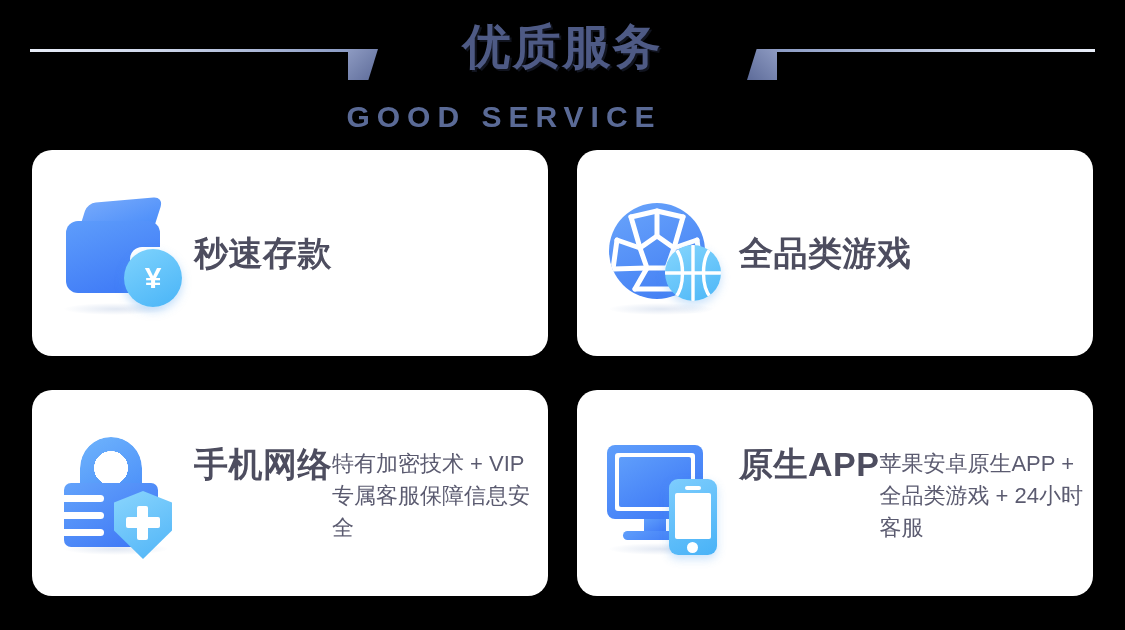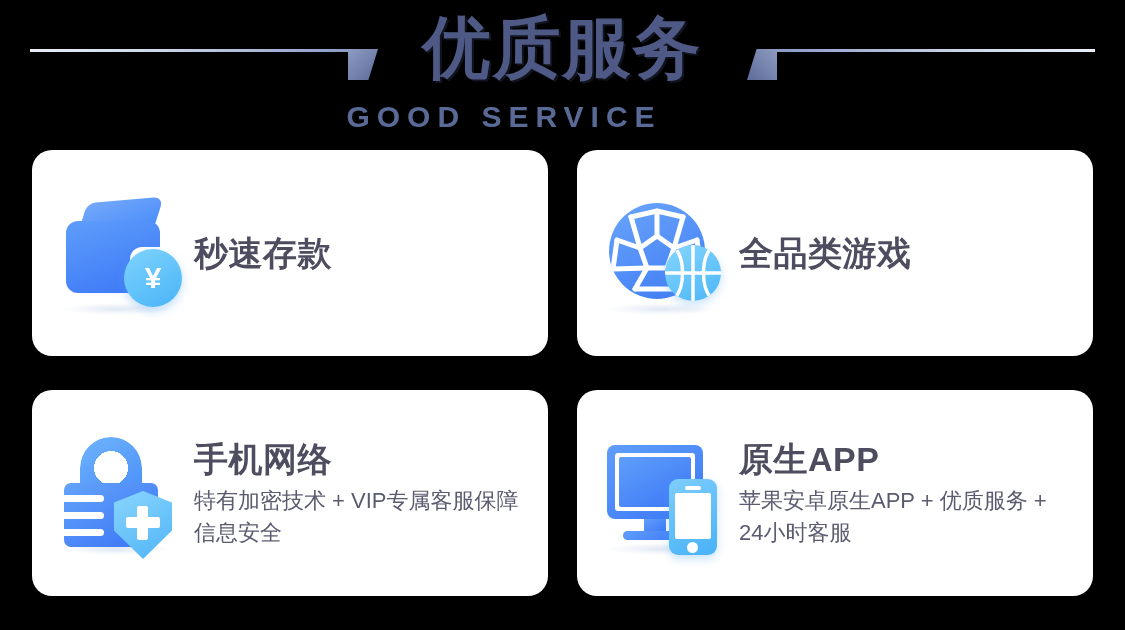--- a/index.html
+++ b/index.html
@@ -54,21 +54,21 @@
     right: 348px;
     clip-path: polygon(32% 0, 100% 0, 100% 100%, 0 100%);
     background: linear-gradient(225deg, #8e9bc2 0%, #5d6b99 100%);
   }
 
   .headline-cn {
     position: absolute;
     left: 0; top: 12px;
     width: 1125px;
     text-align: center;
-    font-size: 68px;
+    font-size: 48px;
     line-height: 70px;
     font-weight: bold;
     letter-spacing: 2px;
     color: #4e5a85;
     font-family: "Liberation Sans", "DejaVu Sans", sans-serif;
     text-shadow: 2px 2px 0 rgba(60,72,110,0.28);
   }
 
   .headline-en {
     position: absolute;
@@ -110,21 +110,21 @@
 
   .card-icon {
     position: relative;
     width: 128px;
     height: 128px;
     flex: 0 0 128px;
   }
 
   .card-text {
     display: flex;
-    flex-direction: column;
+    flex-direction: row;
     justify-content: center;
     padding-left: 8px;
     padding-right: 10px;
   }
 
   .card-title {
     font-size: 34px;
     line-height: 42px;
     font-weight: bold;
     color: #4d4d5f;
@@ -405,18 +405,18 @@
         <div class="ic mon-inner"></div>
         <div class="ic mon-neck"></div>
         <div class="ic mon-base"></div>
         <div class="ic phone-body"></div>
         <div class="ic phone-speaker"></div>
         <div class="ic phone-screen"></div>
         <div class="ic phone-home"></div>
       </div>
       <div class="card-text">
         <div class="card-title">原生APP</div>
-        <div class="card-sub narrow">苹果安卓原生APP + 优质服务 + 24小时客服</div>
+        <div class="card-sub narrow">苹果安卓原生APP + 全品类游戏 + 24小时客服</div>
       </div>
     </div>
 
   </div>
 </div>
 
 </body></html>

